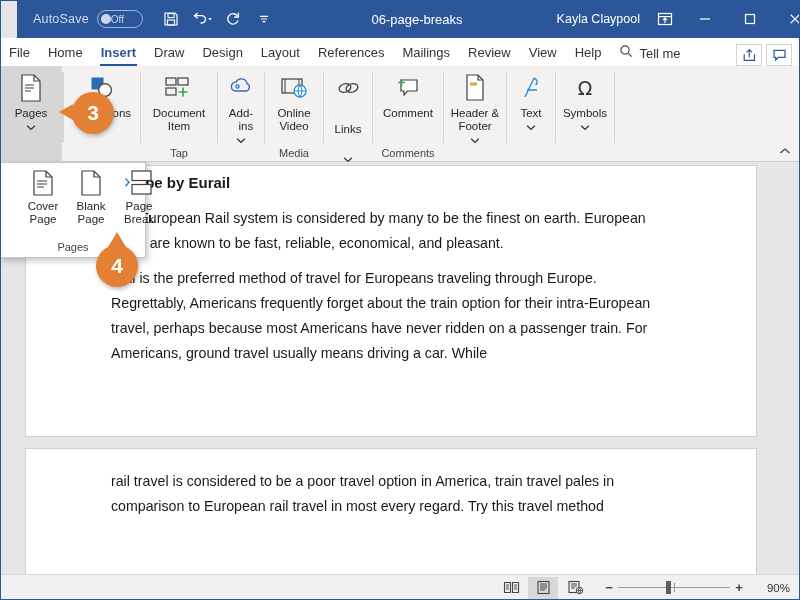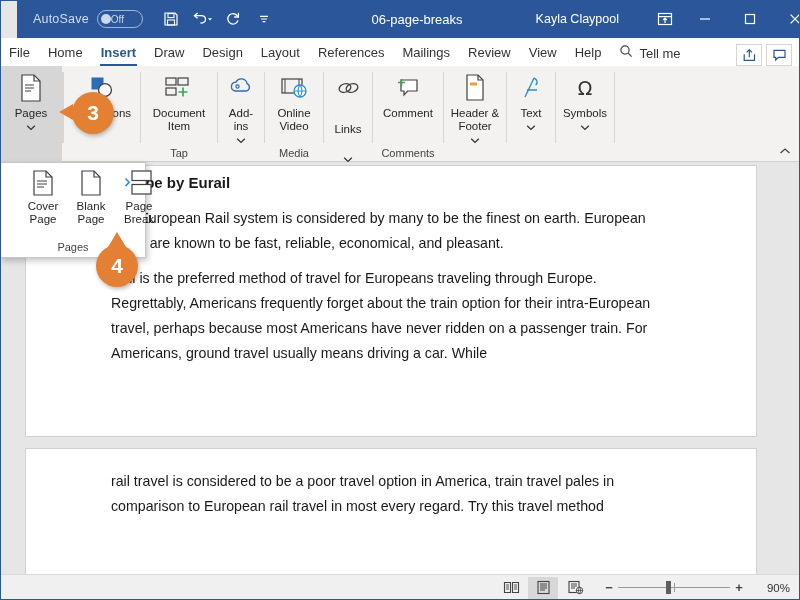--- a/index.html
+++ b/index.html
@@ -35,21 +35,21 @@
   .qbtn svg { display:block; }
   .title-center {
     position:absolute; left:0; right:0; top:0; height:38px;
     display:flex; align-items:center; justify-content:center;
     font-size:13px; pointer-events:none;
   }
   .doc-title { pointer-events:auto; }
   .title-right {
     position:absolute; right:0; top:0; height:38px; display:flex; align-items:center;
   }
-  .user-name { font-size:12.5px; margin-right:29px; }
+  .user-name { font-size:12.5px; margin-right:8px; }
   .ribbon-display { width:34px; height:30px; display:flex; align-items:center; justify-content:center; }
   .wbtn { width:45px; height:38px; display:flex; align-items:center; justify-content:center; }
 
   
   .tabsrow {
     position:absolute; left:0; top:38px; width:800px; height:28px;
     background:#ffffff; display:flex; align-items:flex-end;
   }
   .tab {
     font-size:13px; color:#333333; padding:0 9px; height:26px; line-height:26px;
@@ -348,21 +348,21 @@
           <span class="cap">Document
 Item</span>
         </div>
       </div>
       <div class="group-label">Tap</div>
     </div>
     <div class="sep"></div>
 
     <div class="group">
       <div class="group-items">
-        <div class="bigbtn" style="min-width:44px;">
+        <div class="bigbtn" style="min-width:44px;text-align:right;">
           <span class="ico">
             <svg width="28" height="26" viewBox="0 0 28 26">
                 <path d="M8 16a4.5 4.5 0 0 1 .9-8.9 6 6 0 0 1 11.2 1.6A3.9 3.9 0 0 1 19.6 16z" fill="none" stroke="#2b6cb5" stroke-width="1.3"></path>
                 <circle cx="10.5" cy="11.5" r="1.6" fill="none" stroke="#2b6cb5" stroke-width="1.2"></circle>
               </svg>
           </span>
           <span class="cap">Add-
 ins</span>
           <span class="caret">
             <svg width="10" height="7" viewBox="0 0 10 7">

